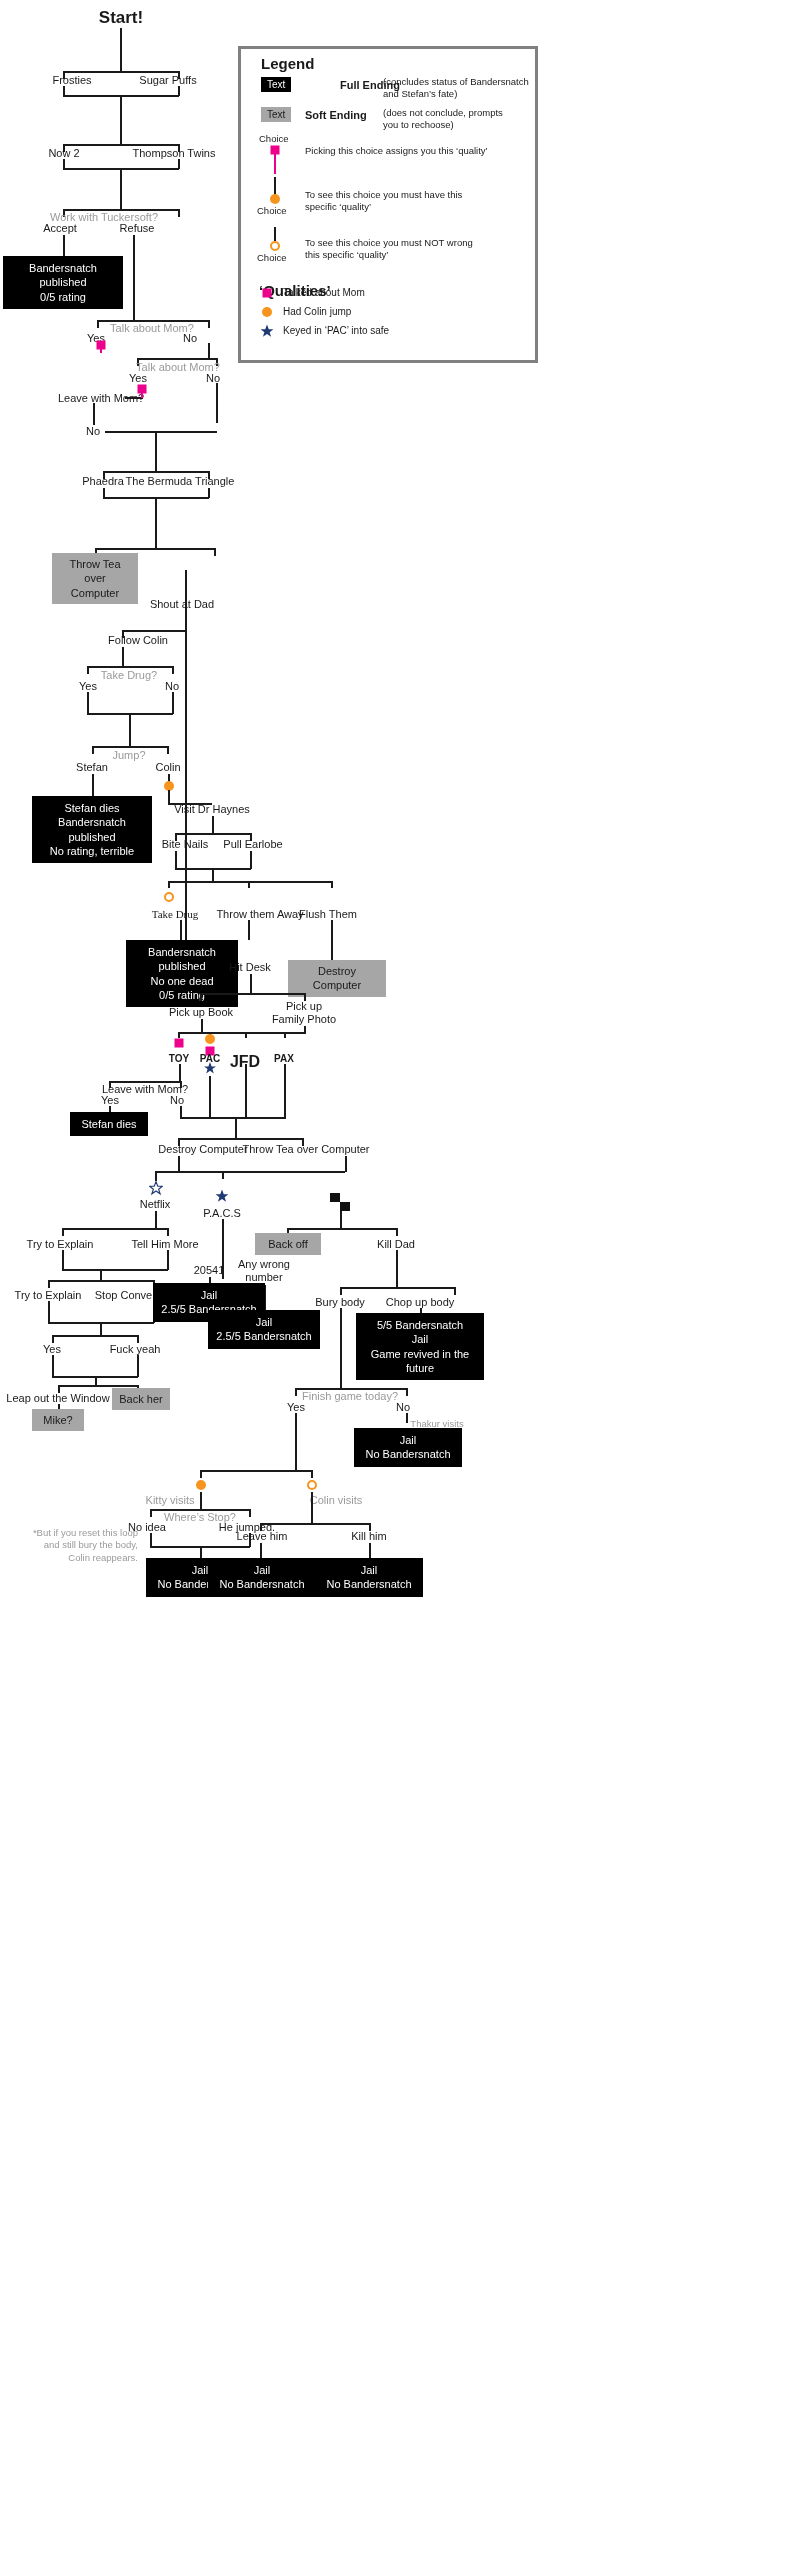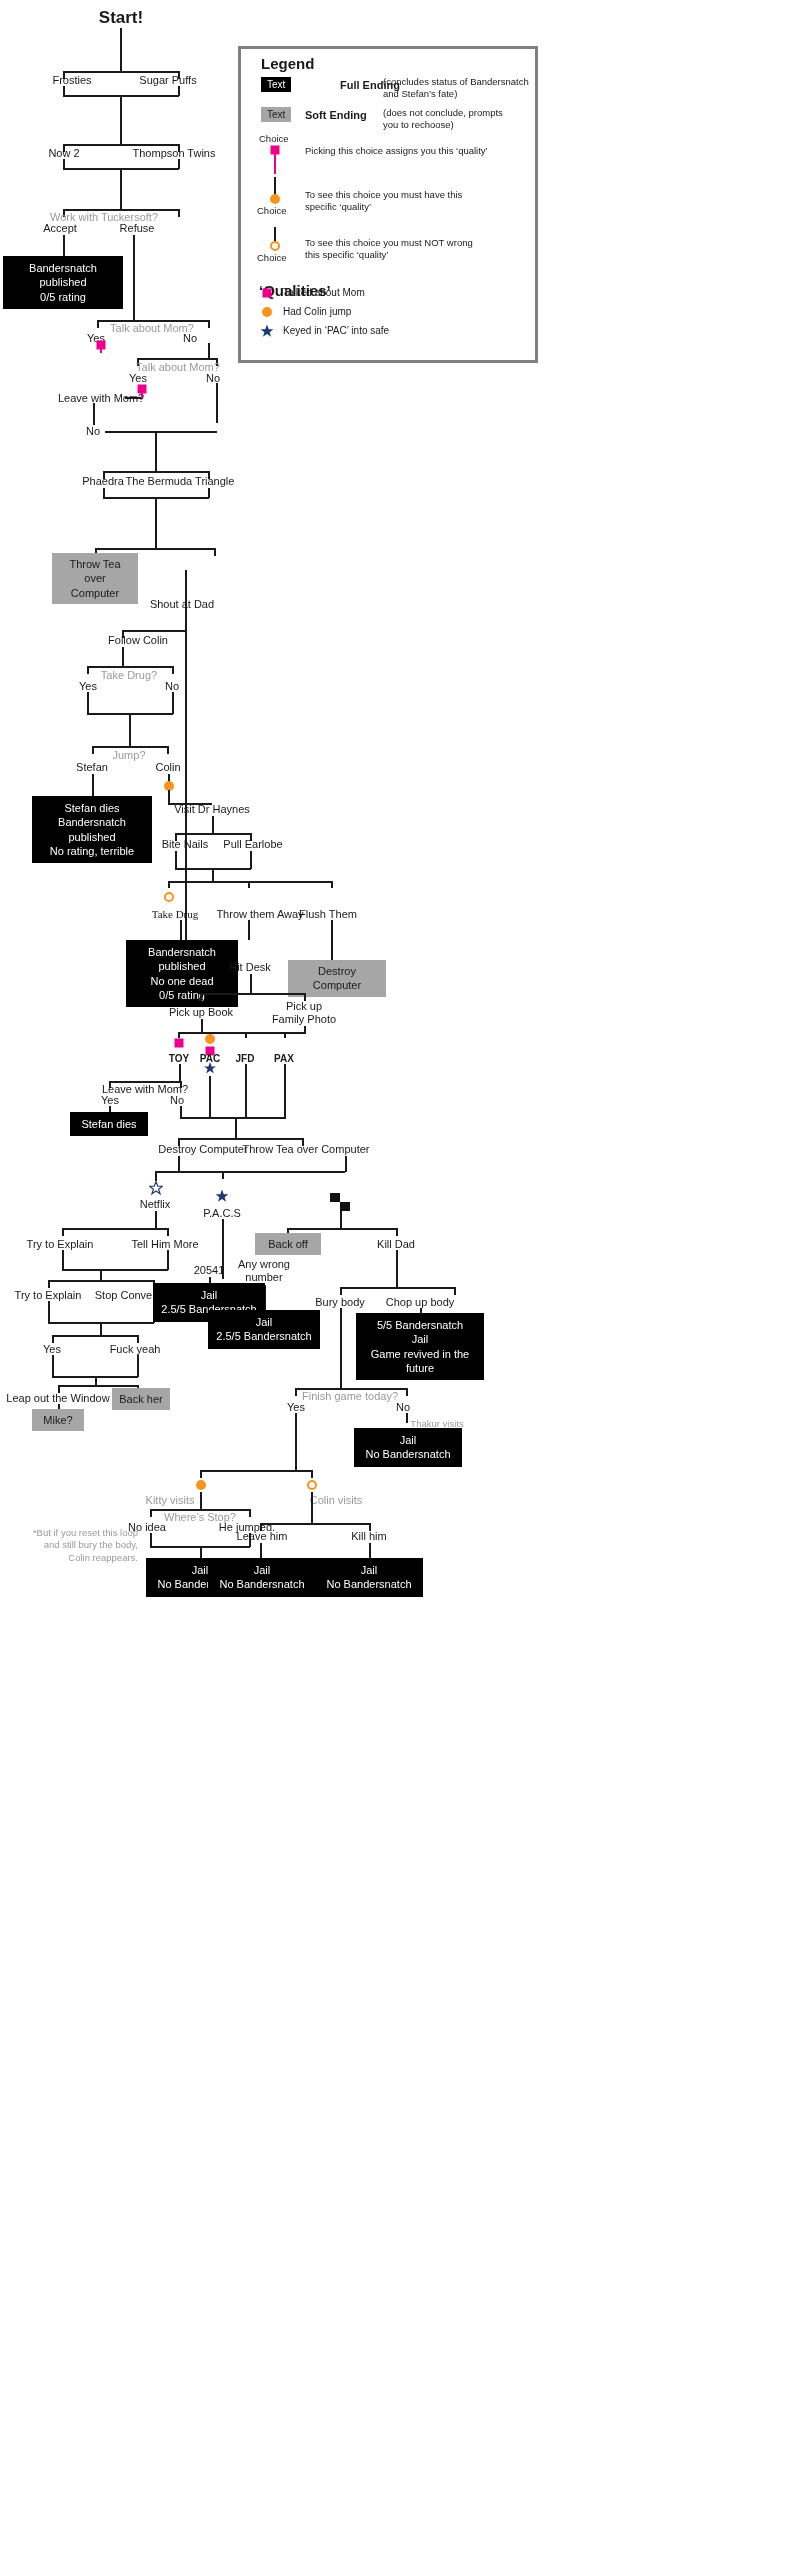--- a/index.html
+++ b/index.html
@@ -248,21 +248,21 @@
   <div class="h" style="left:178px;top:1032px;width:128px;"></div>
   <div class="v" style="left:178px;top:1032px;height:6px;"></div>
   <div class="v" style="left:209px;top:1032px;height:6px;"></div>
   <div class="v" style="left:245px;top:1032px;height:6px;"></div>
   <div class="v" style="left:284px;top:1032px;height:6px;"></div>
   <div class="sq" style="left:179px;top:1043px;"></div>
   <div class="dot" style="left:210px;top:1039px;"></div>
   <div class="sq" style="left:210px;top:1051px;"></div>
   <div class="node c" style="left:179px;top:1053px;font-weight:bold;font-size:10px;">TOY</div>
   <div class="node c" style="left:210px;top:1053px;font-weight:bold;font-size:10px;">PAC</div>
-  <div class="node c" style="left:245px;top:1053px;font-weight:bold;font-size:10px;">JFD</div>
+  <div class="node c" style="left:245px;top:1053px;font-weight:bold;font-size:16px;">JFD</div>
   <div class="node c" style="left:284px;top:1053px;font-weight:bold;font-size:10px;">PAX</div>
   <div class="star" style="left:210px;top:1068px;">
     <svg width="13" height="13" viewBox="0 0 24 24">
         <polygon points="12,1 15,9 23,9 16.5,14 19,22 12,17 5,22 7.5,14 1,9 9,9" fill="#1f3a73"></polygon>
       </svg>
   </div>
   <div class="v" style="left:179px;top:1064px;height:18px;"></div>
   <div class="v" style="left:209px;top:1076px;height:42px;"></div>
   <div class="v" style="left:245px;top:1064px;height:54px;"></div>
   <div class="v" style="left:284px;top:1064px;height:54px;"></div>

